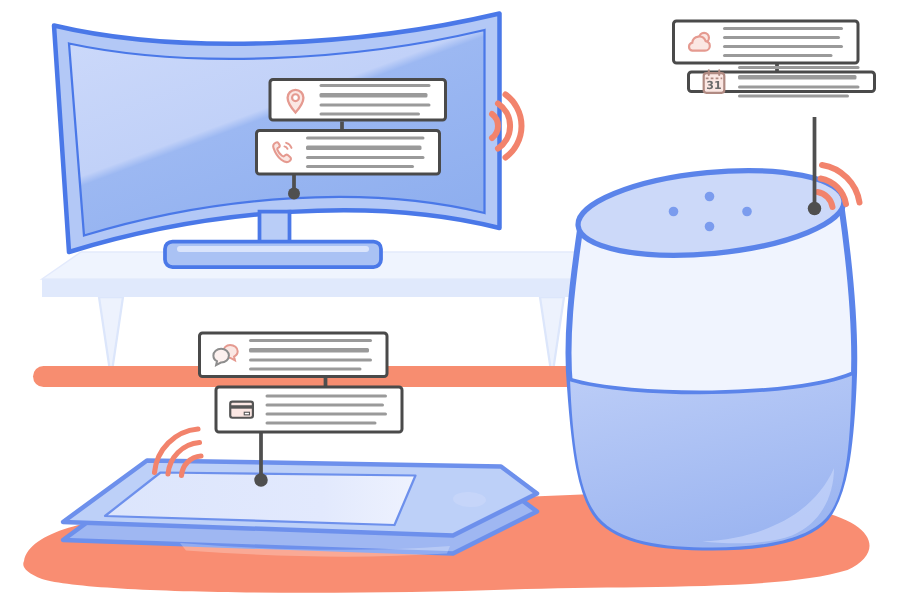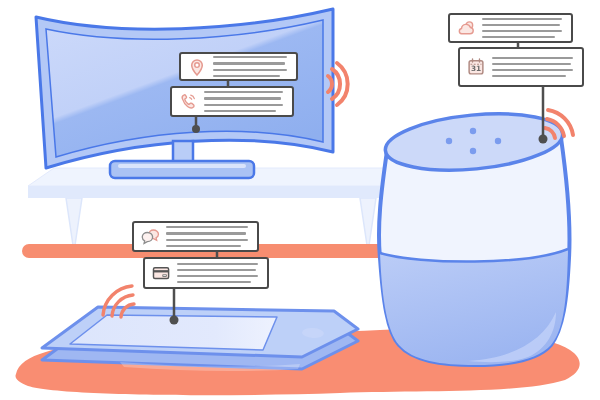--- a/index.html
+++ b/index.html
@@ -18,21 +18,21 @@
   .card-icon{flex:0 0 32px;display:flex;align-items:center;justify-content:center;}
   .card-icon svg{display:block;}
   .card-lines{flex:1;display:flex;flex-direction:column;gap:4px;padding-right:9px;}
   .tline{height:2.2px;width:100%;background:var(--text-line,#9a9a9a);border-radius:1px;}
   .tline:nth-child(2){width:97%;}
   .tline:nth-child(4){width:91%;}
   
   .card-location{left:179px;top:52px;width:119px;height:29px;}
   .card-phone{left:170px;top:86px;width:124px;height:31px;}
   .card-weather{left:448px;top:13px;width:125px;height:30px;}
-  .card-calendar{left:458px;top:47px;width:126px;height:40px;}
+  .card-calendar{left:458px;top:47px;width:126px;height:15px;}
   .card-chat{left:132px;top:221px;width:127px;height:31px;}
   .card-payment{left:143px;top:257px;width:126px;height:32px;}
   .ic-salmon{stroke:var(--icon-salmon,#e59a90);fill:var(--icon-pink,#fbe7e3);}
   .ic-salmon-line{stroke:var(--icon-salmon,#e59a90);fill:none;}
   .cal-day{font-family:"DejaVu Sans",sans-serif;font-weight:600;font-size:8px;fill:#6b6b6b;}
 </style>
 </head>
 <body>
 
 <div class="stage">

